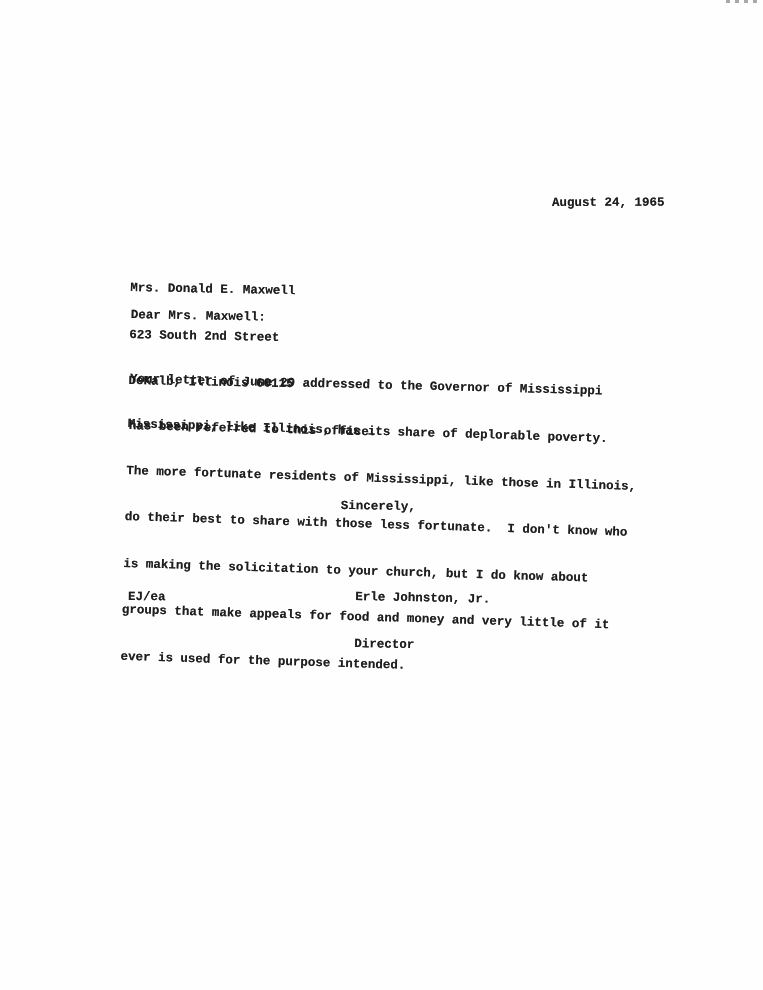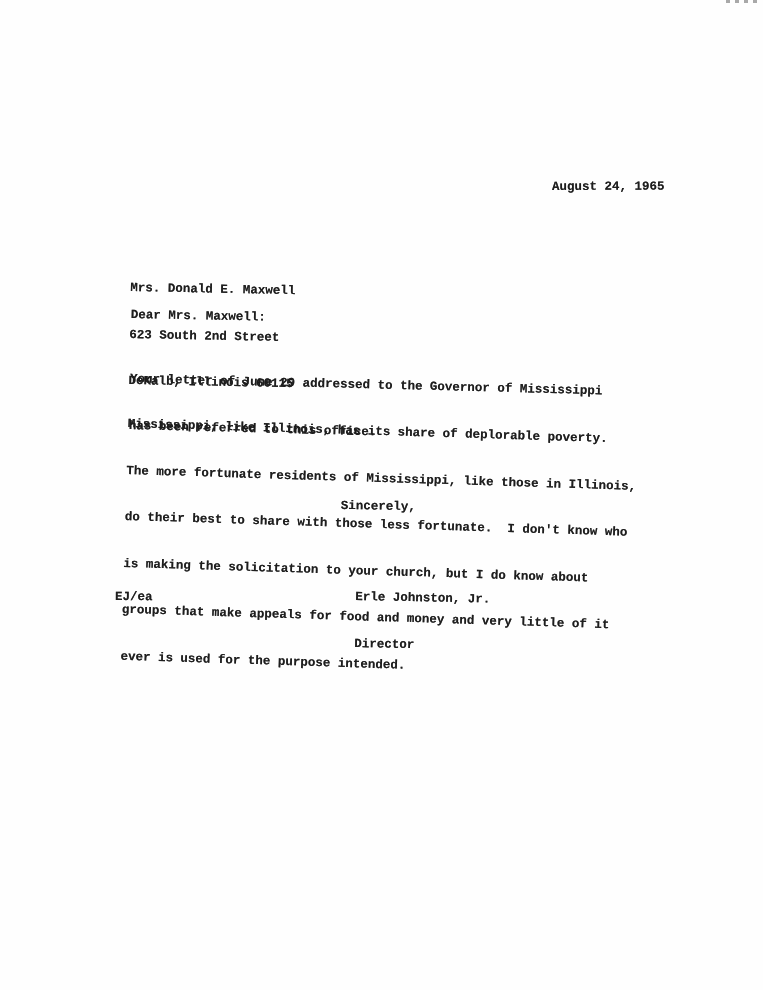--- a/index.html
+++ b/index.html
@@ -21,28 +21,28 @@
     text-shadow: 0 0 0.6px rgba(25,25,25,0.65);
   }
   .tblock {
     position: absolute;
     white-space: pre;
     transform-origin: 0 0;
   }
   .line { white-space: pre; }
 
   
-  .date-block       { left: 552px; top: 180px; transform: rotate(-0.2deg); }
+  .date-block       { left: 552px; top: 196px; transform: rotate(-0.2deg); }
   .recipient-block  { left: 131px; top: 250px; transform: rotate(1.1deg); }
   .salutation-block { left: 131px; top: 308px; transform: rotate(1.1deg); }
   .para1-block      { left: 131px; top: 341px; transform: rotate(1.5deg); }
   .para2-block      { left: 129px; top: 386px; transform: rotate(1.8deg); }
   .closing-block    { left: 341px; top: 499px; transform: rotate(0.9deg); }
   .signature-block  { left: 356px; top: 559px; transform: rotate(1.1deg); }
-  .initials-block   { left: 115px; top: 590px; transform: rotate(0.3deg); font-family: Liberation Mono, monospace; }
+  .initials-block   { left: 128px; top: 590px; transform: rotate(0.3deg); font-family: Liberation Mono, monospace; }
 
   
   .scan-marks { position: absolute; top: 0; left: 726px; height: 4px; }
   .scan-marks span {
     display: inline-block;
     width: 4px; height: 3px;
     margin-right: 5px;
     background: #a9a9a9;
     vertical-align: top;
   }

